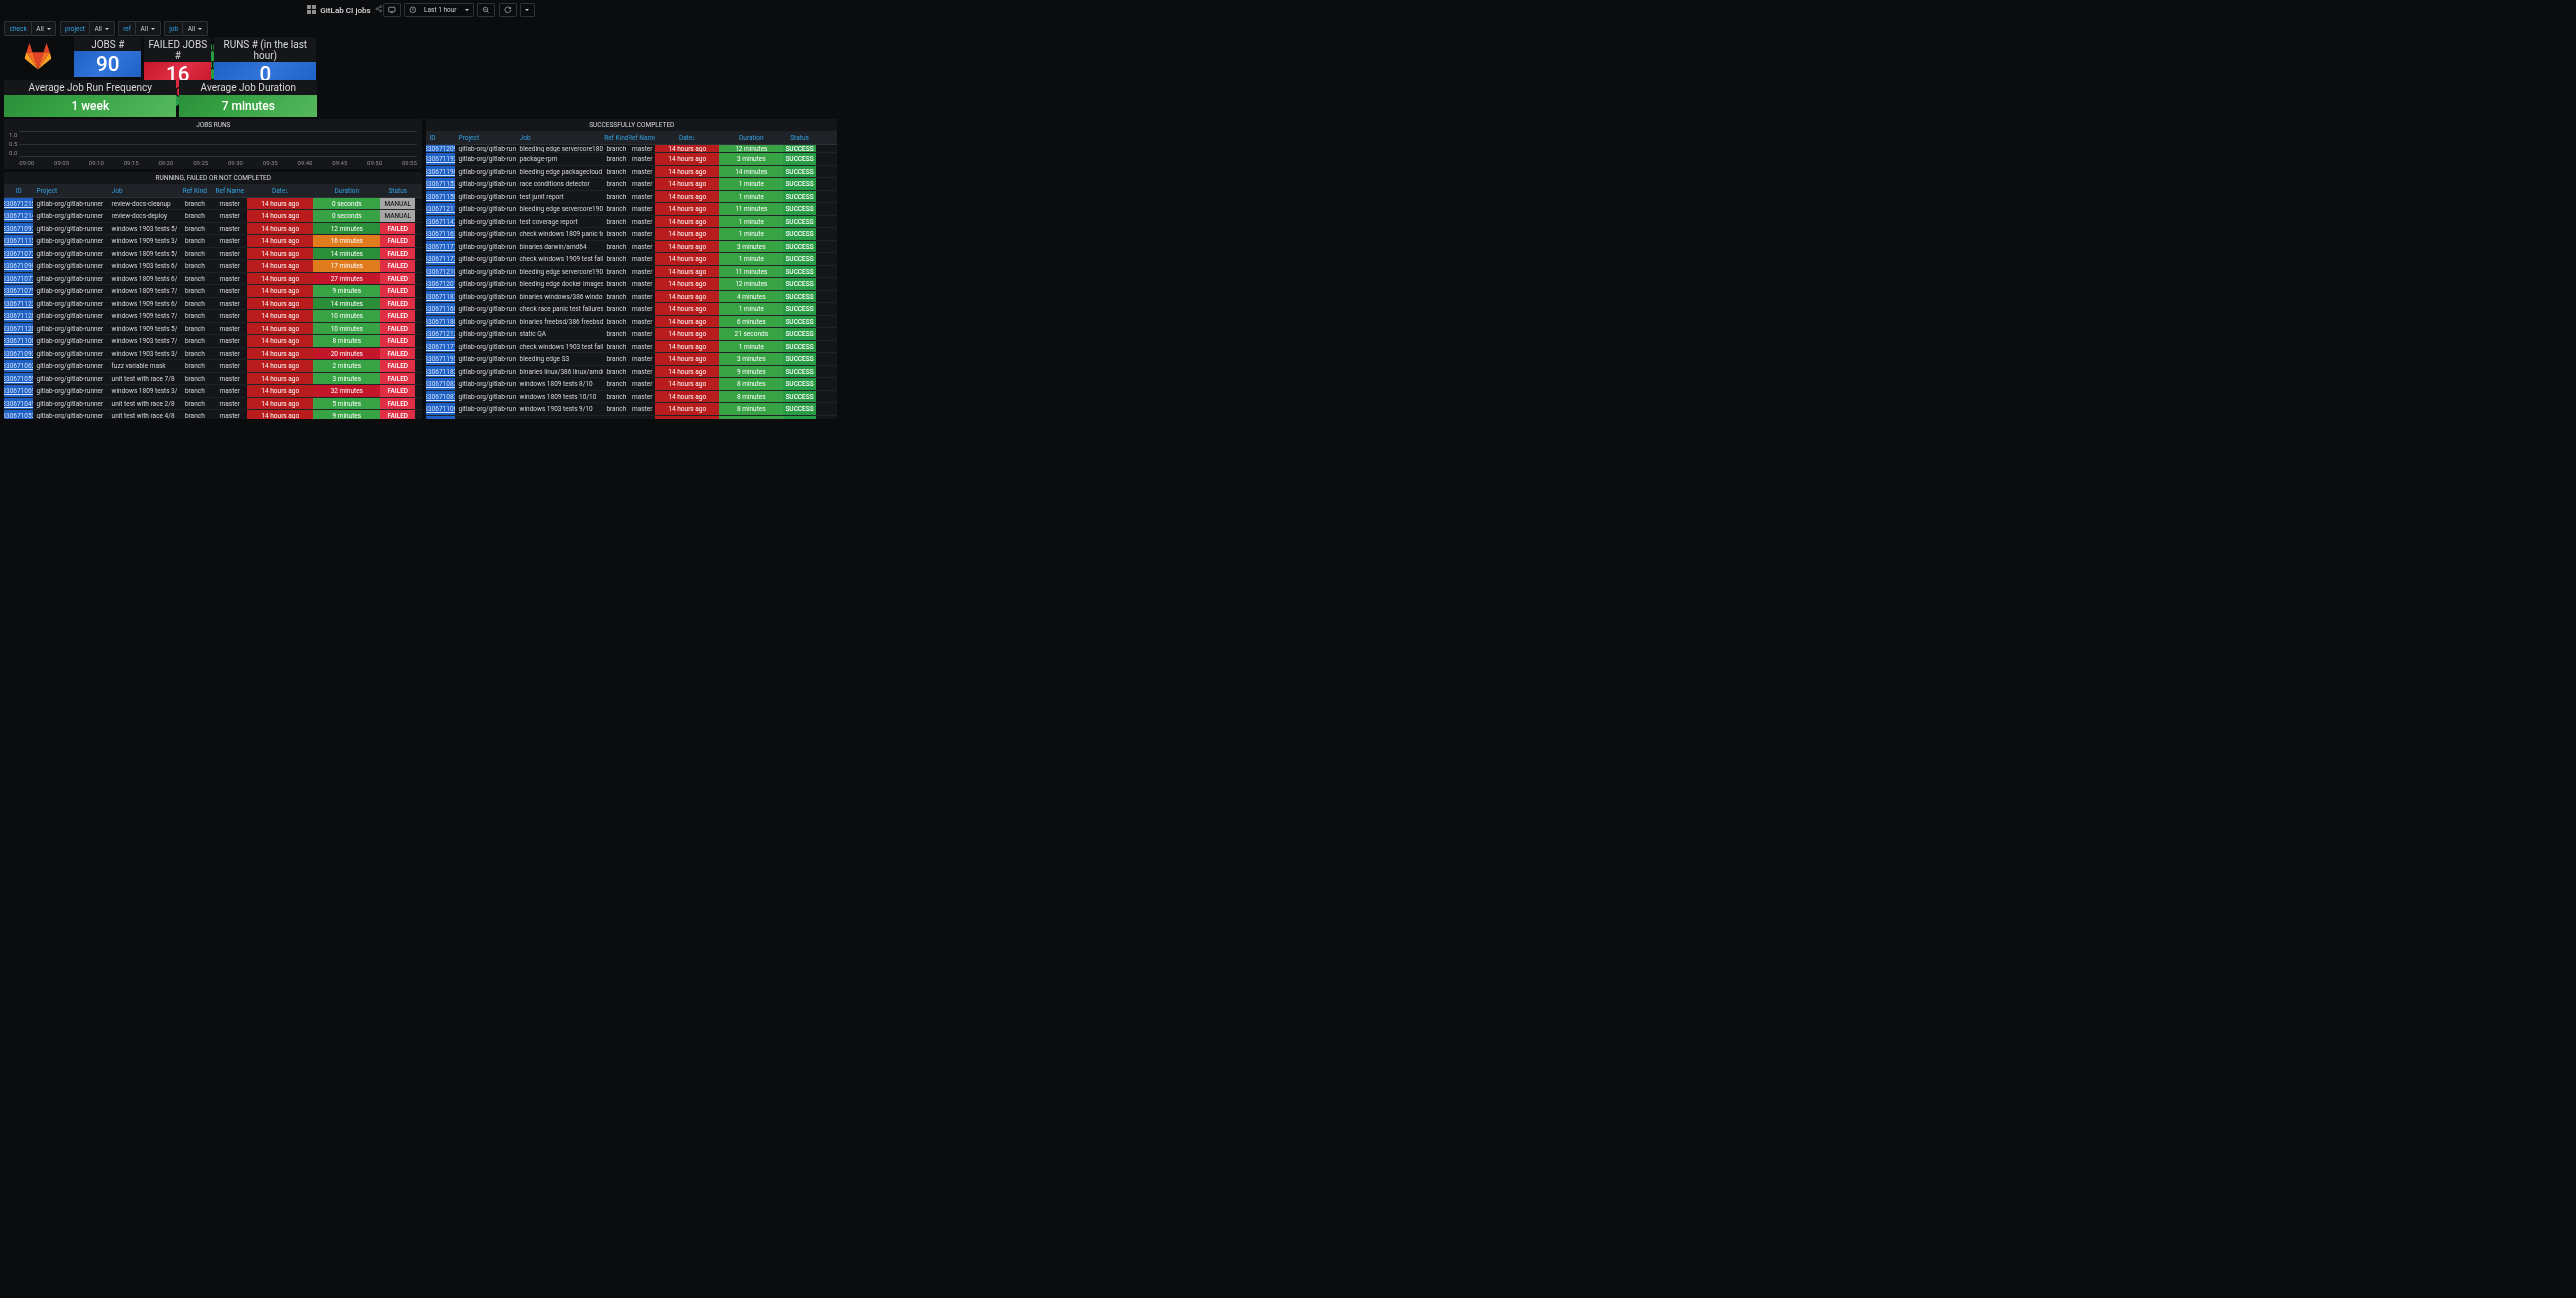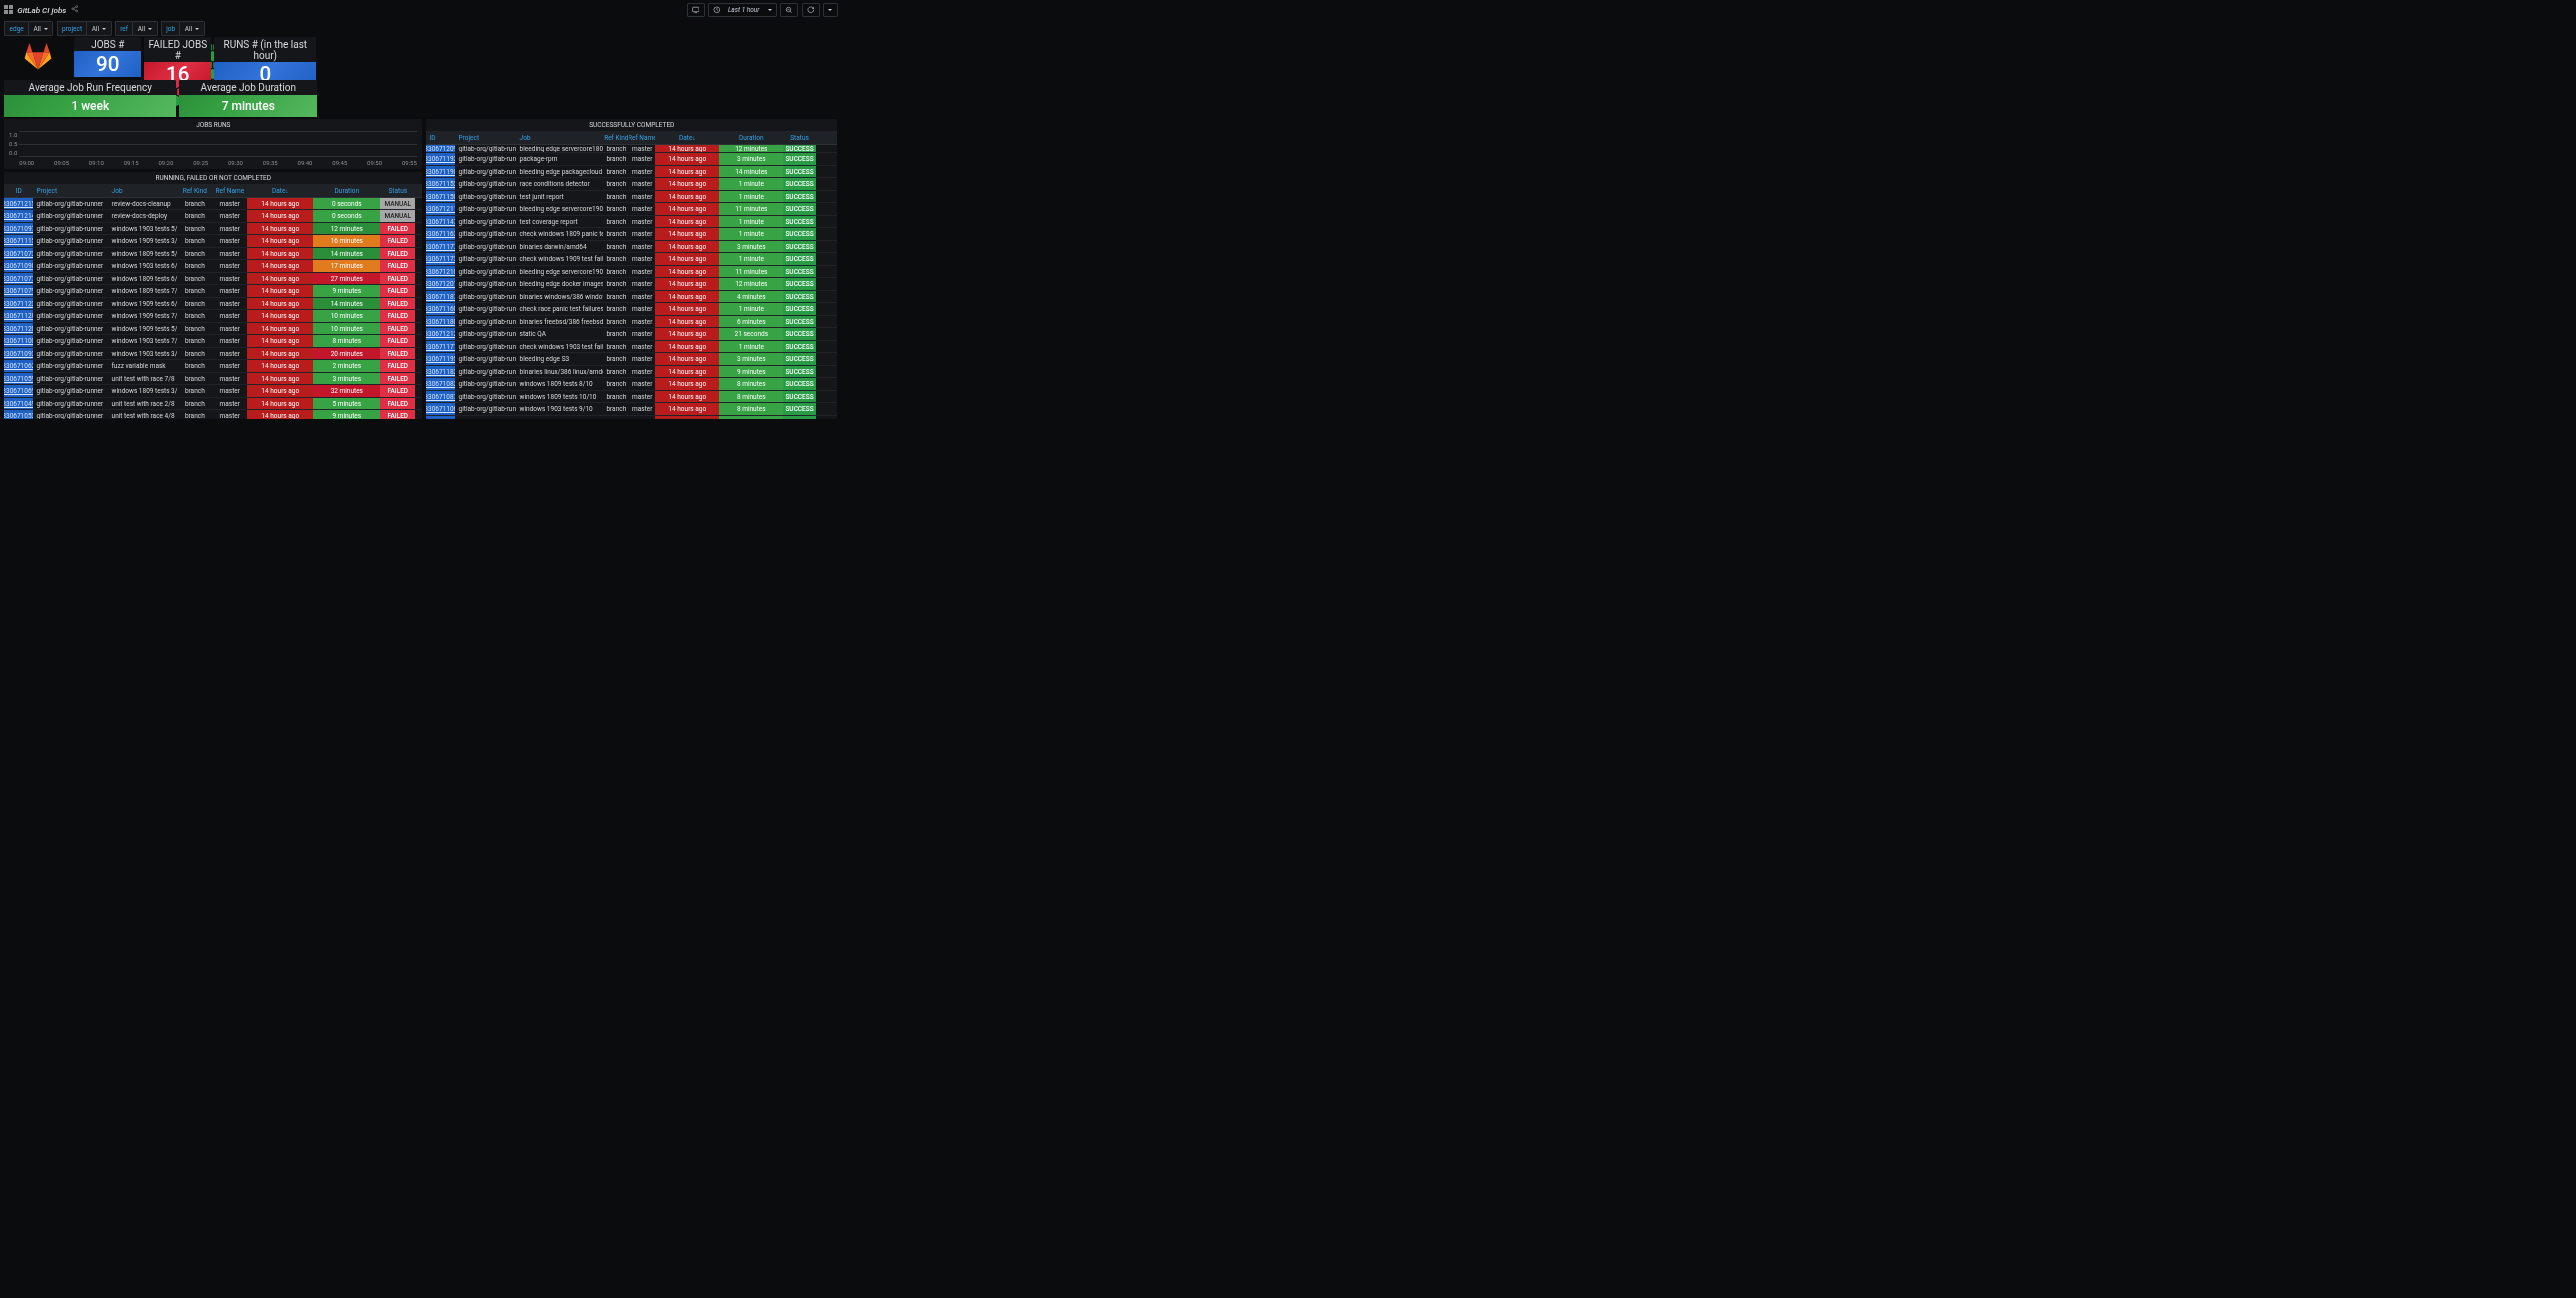--- a/index.html
+++ b/index.html
@@ -1,20 +1,20 @@
 <!DOCTYPE html>
 <html style="font-size:8.7px"><head>
 <meta charset="utf-8">
 <style>
 * { margin:0; padding:0; box-sizing:border-box; }
 body { background:#0b0c0e; color:#d8d9da; font-family:Roboto,Helvetica,Arial,sans-serif; font-size:6.5px; overflow:hidden; }
 .app { width:842px; height:424px; position:relative; }
 
 
-.header { height:19.5px; display:flex; align-items:center; padding:0 4.3px; justify-content:space-between;font-style:italic; }
+.header { height:19.5px; display:flex; align-items:center; padding:0 4.3px; justify-content:center; }
 .header-left { display:flex; align-items:center; gap:4.3px; }
 .dash-icon { width:8.7px; height:8.7px; display:grid; grid-template-columns:1fr 1fr; grid-template-rows:1fr 1fr; gap:1.1px; }
 .dash-icon span { background:#8e8e8e; }
 .title { font-size:8.1px; font-weight:500; color:#d8d9da; }
 .share-icon svg { width:7.6px; height:7.6px; }
 .header-right { display:flex; align-items:center; gap:3.3px; }
 .hbtn { background:#0b0c0e; border:0.5px solid #2c3235; border-radius:1.1px; height:14px; display:flex; align-items:center; padding:0 4.3px; color:#c7d0d9; cursor:pointer; gap:7px; font-size:6.5px; }
 .hbtn svg { width:7.6px; height:7.6px; }
 .hbtn .chev { margin-left:1.1px; }
 
@@ -137,21 +137,21 @@
           </svg>
         </div>
       <div class="hbtn">
           <span class="chev-d"></span>
         </div>
     </div>
   </div>
 
   <div class="varbar" id="varbar">
       <div class="varpill">
-        <span class="vp-label">edge</span>
+        <span class="vp-label">check</span>
         <span class="vp-val">All<span class="chev-d"></span></span>
       </div>
       <div class="varpill">
         <span class="vp-label">project</span>
         <span class="vp-val">All<span class="chev-d"></span></span>
       </div>
       <div class="varpill">
         <span class="vp-label">ref</span>
         <span class="vp-val">All<span class="chev-d"></span></span>
       </div>

